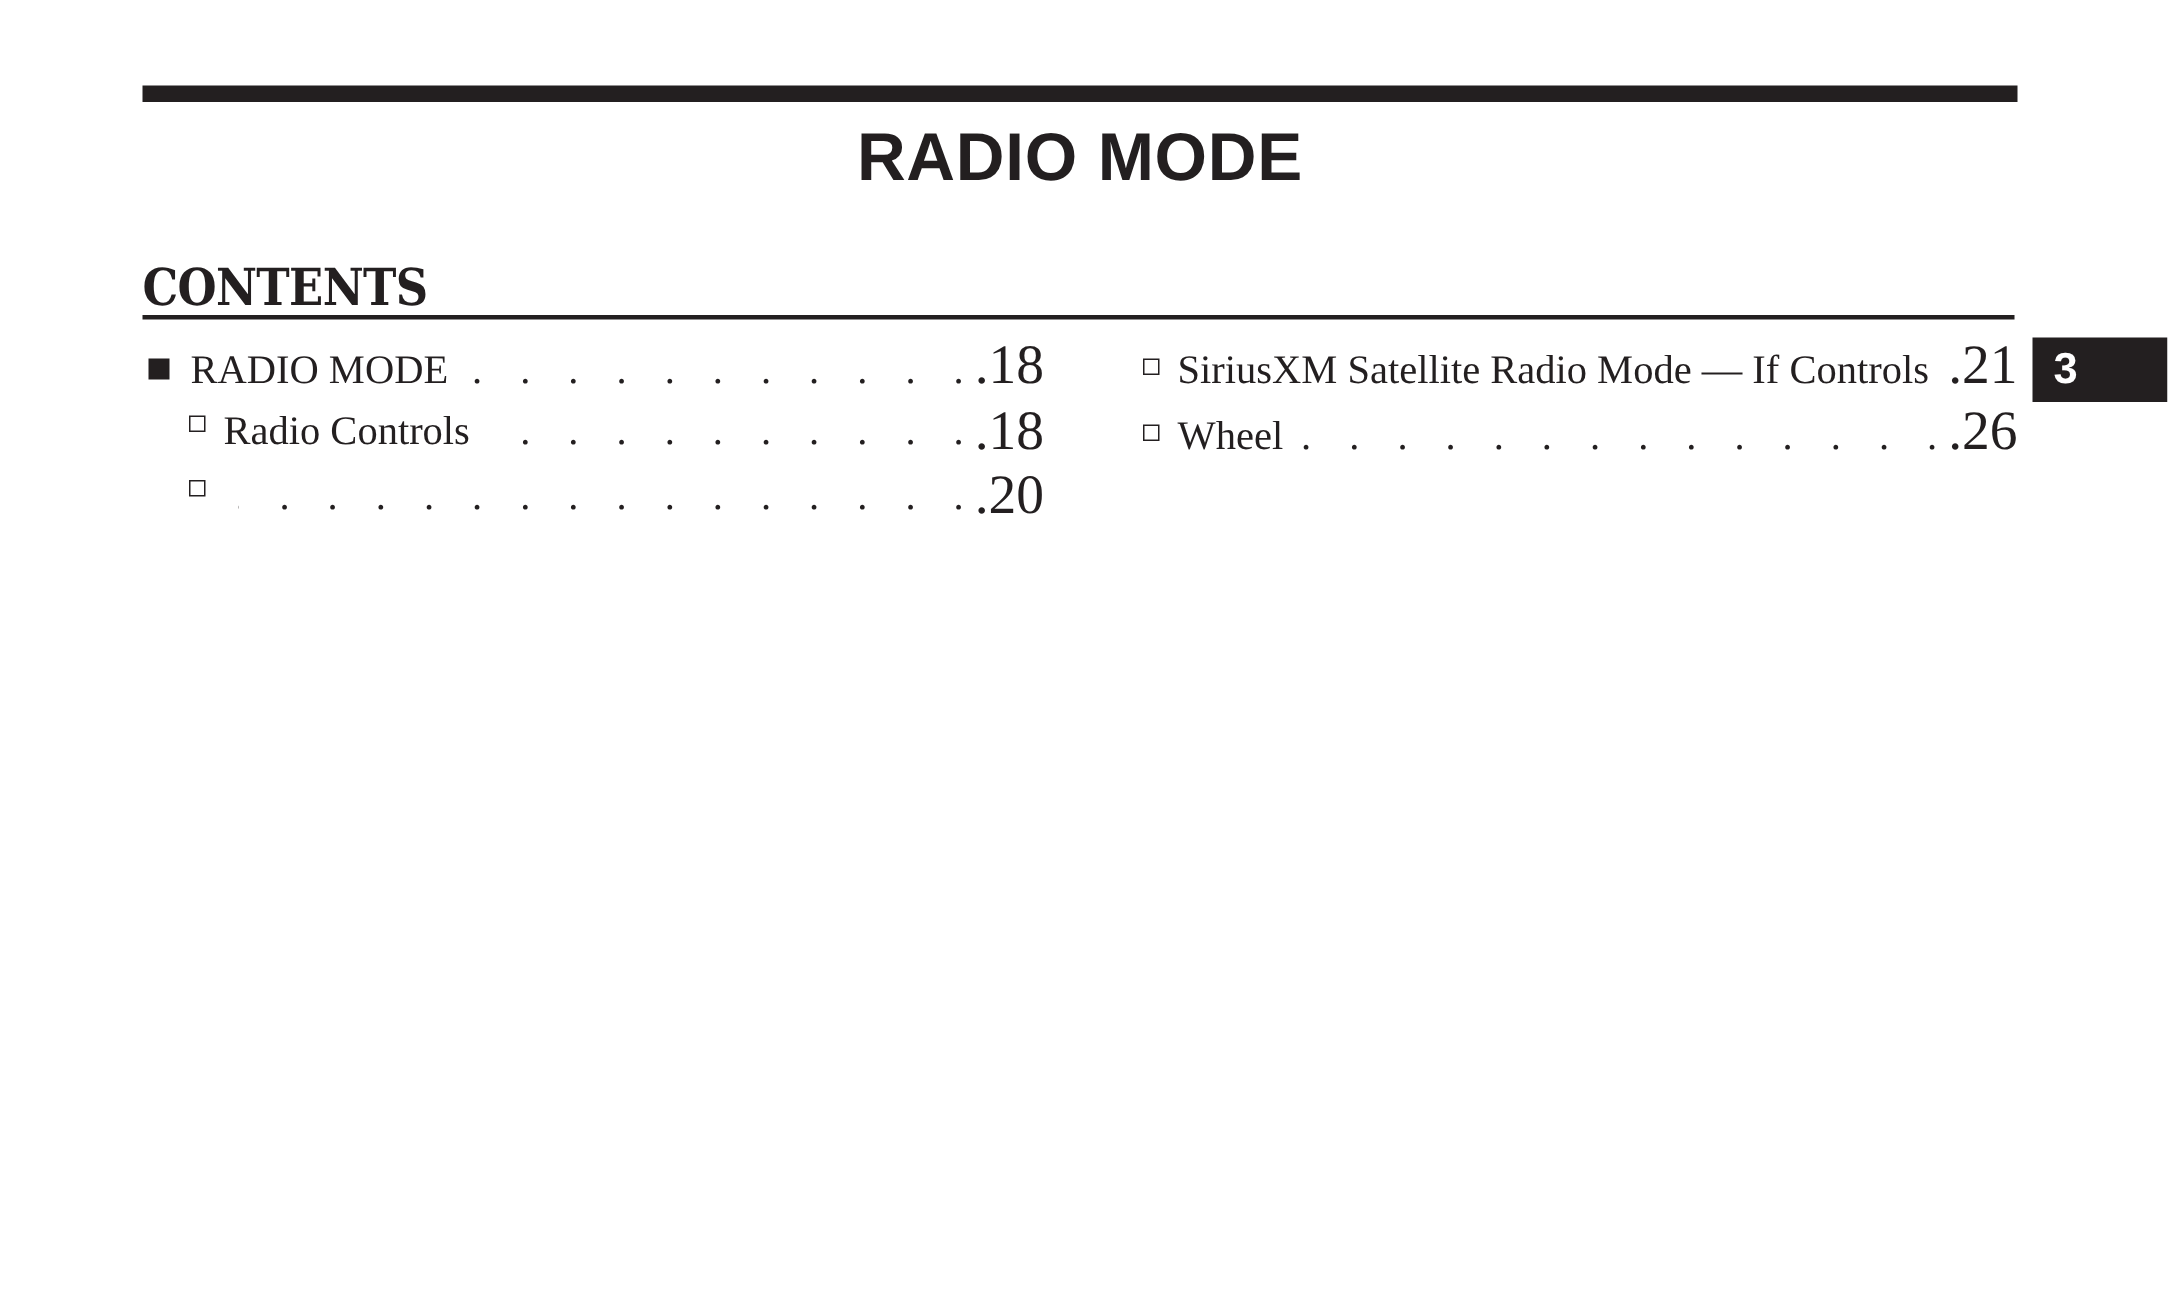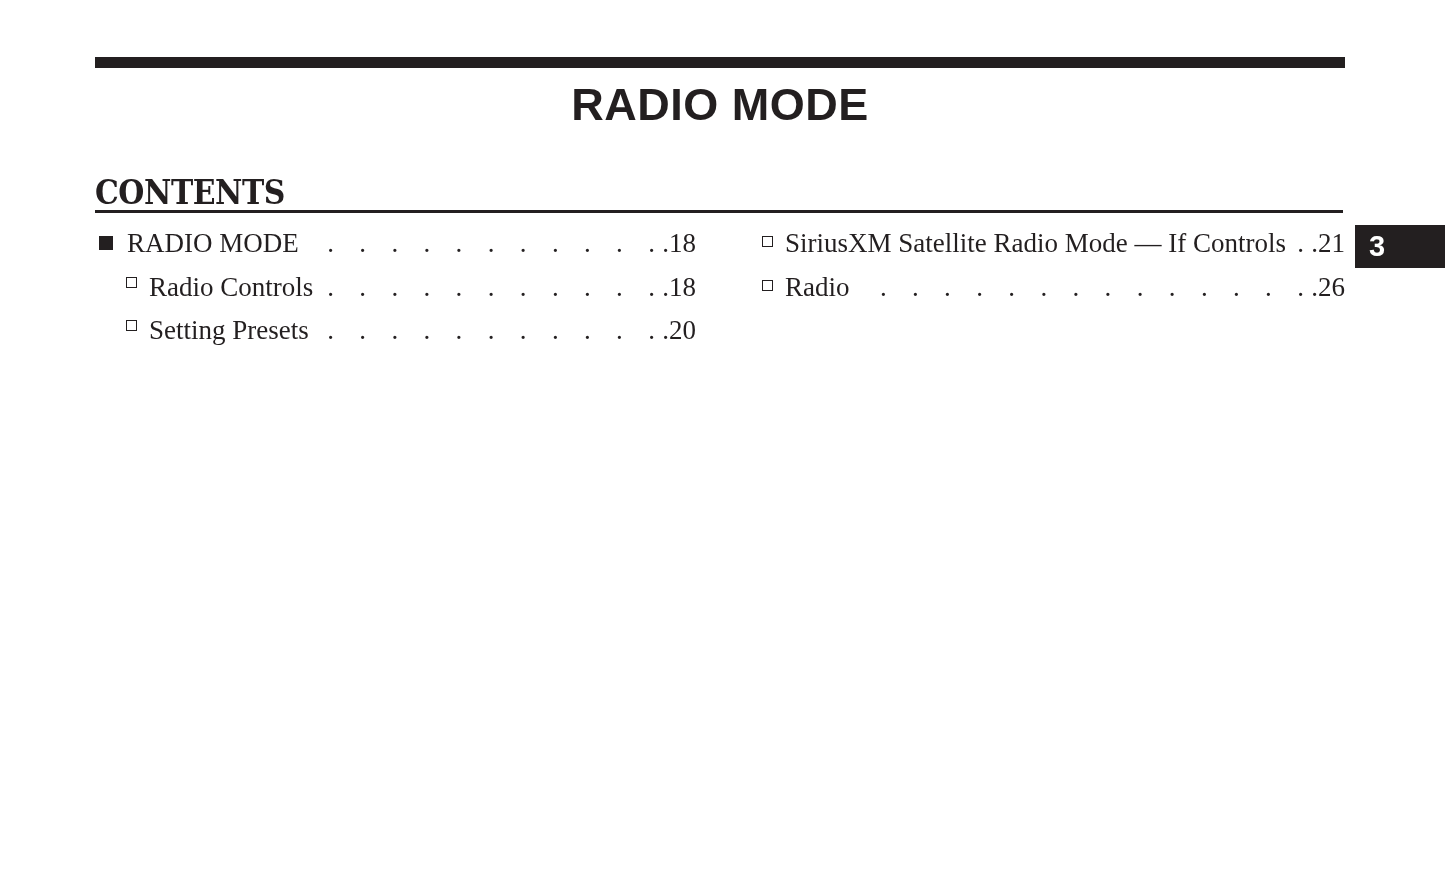--- a/index.html
+++ b/index.html
@@ -145,21 +145,21 @@
     margin: 0 0px 0 10px;
     letter-spacing: 9.3px;
     font-size: 27px;
     color: #231f20;
     text-align: right;
     direction: rtl;
   }
 
   .toc-page {
     flex: 0 0 auto;
-    font-size: 27px;
+    font-size: 37px;
     color: #231f20;
     margin-left: -2px;
   }
 
   
   .section-tab {
     position: absolute;
     left: 1355px;
     top: 225px;
     width: 90px;
@@ -203,39 +203,38 @@
 
       <div class="toc-row level-2">
         <span class="bullet bullet-open"></span>
         <span class="toc-label">Radio Controls</span>
         <span class="toc-leader">. . . . . . . . . . . . . . . . . . . .</span>
         <span class="toc-page">.18</span>
       </div>
 
       <div class="toc-row level-2">
         <span class="bullet bullet-open"></span>
-        <span class="toc-label">Setting Presets</span>
         <span class="toc-leader">. . . . . . . . . . . . . . . . . . . .</span>
         <span class="toc-page">.20</span>
       </div>
 
     </div>
 
     <div class="toc-col right">
 
       <div class="toc-row">
         <span class="bullet bullet-open"></span>
         <span class="toc-label">SiriusXM Satellite Radio Mode — If Controls</span>
         <span class="toc-leader">. .</span>
         <span class="toc-page">.21</span>
       </div>
 
       <div class="toc-row">
         <span class="bullet bullet-open"></span>
-        <span class="toc-label">Radio</span>
+        <span class="toc-label">Wheel</span>
         <span class="toc-leader">. . . . . . . . . . . . . . . . . . . . . . . .</span>
         <span class="toc-page">.26</span>
       </div>
 
 
     </div>
 
   </div>
 
   <div class="section-tab">

